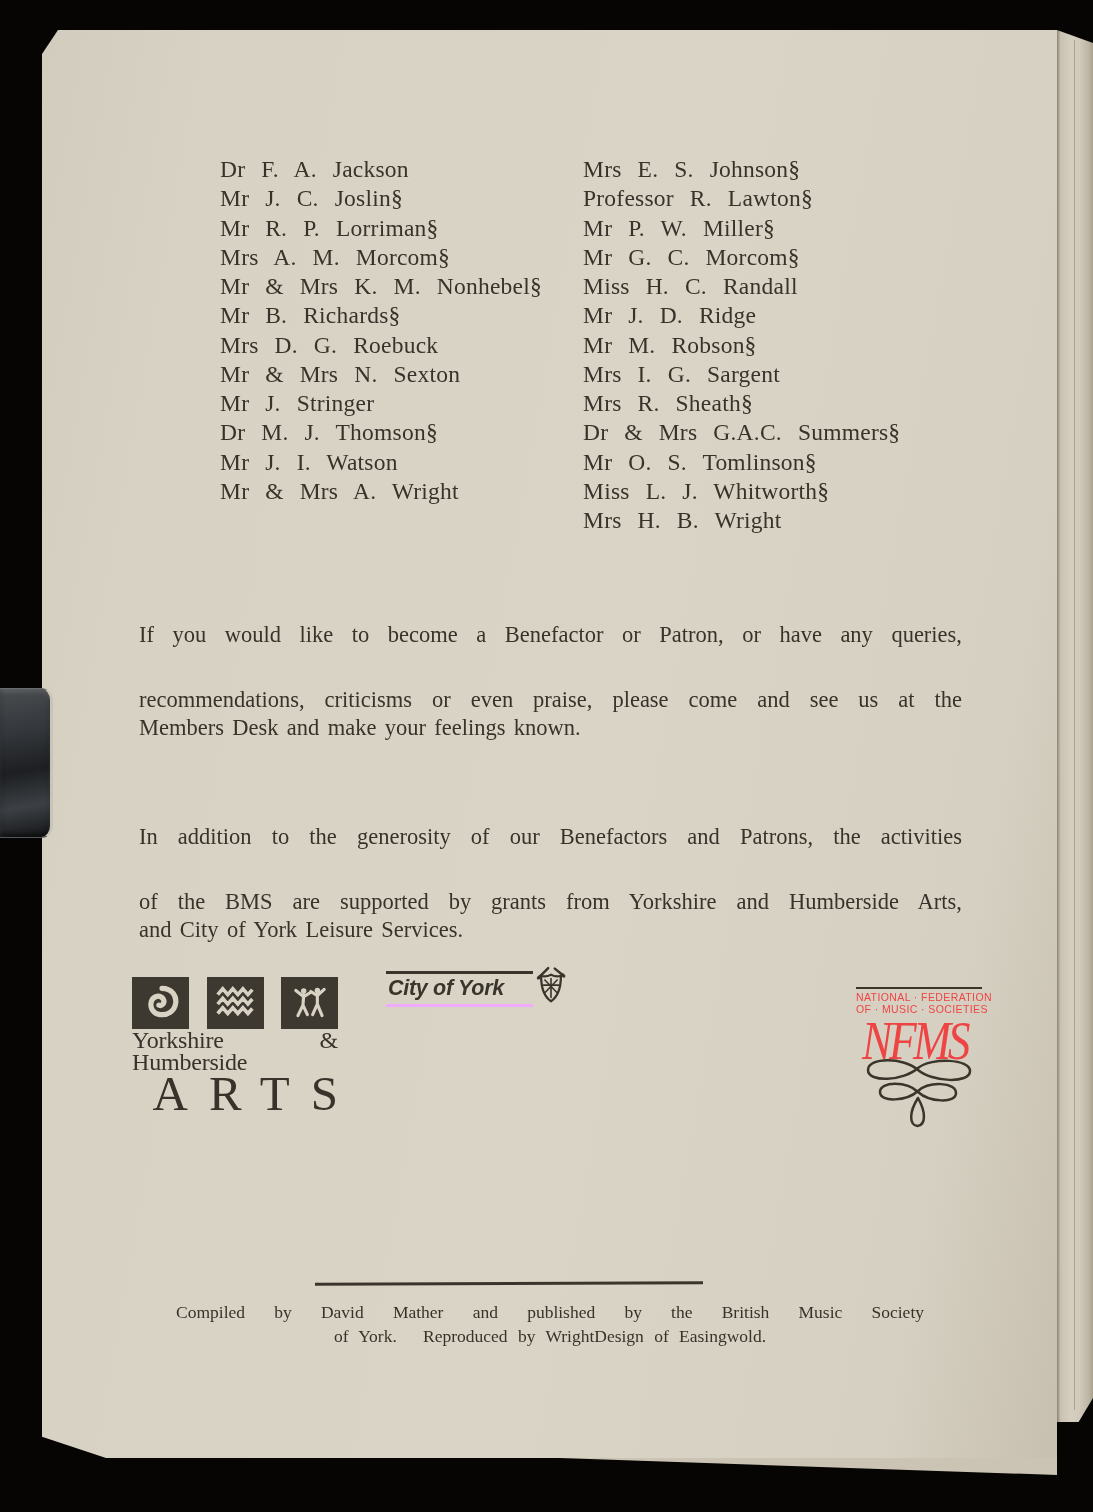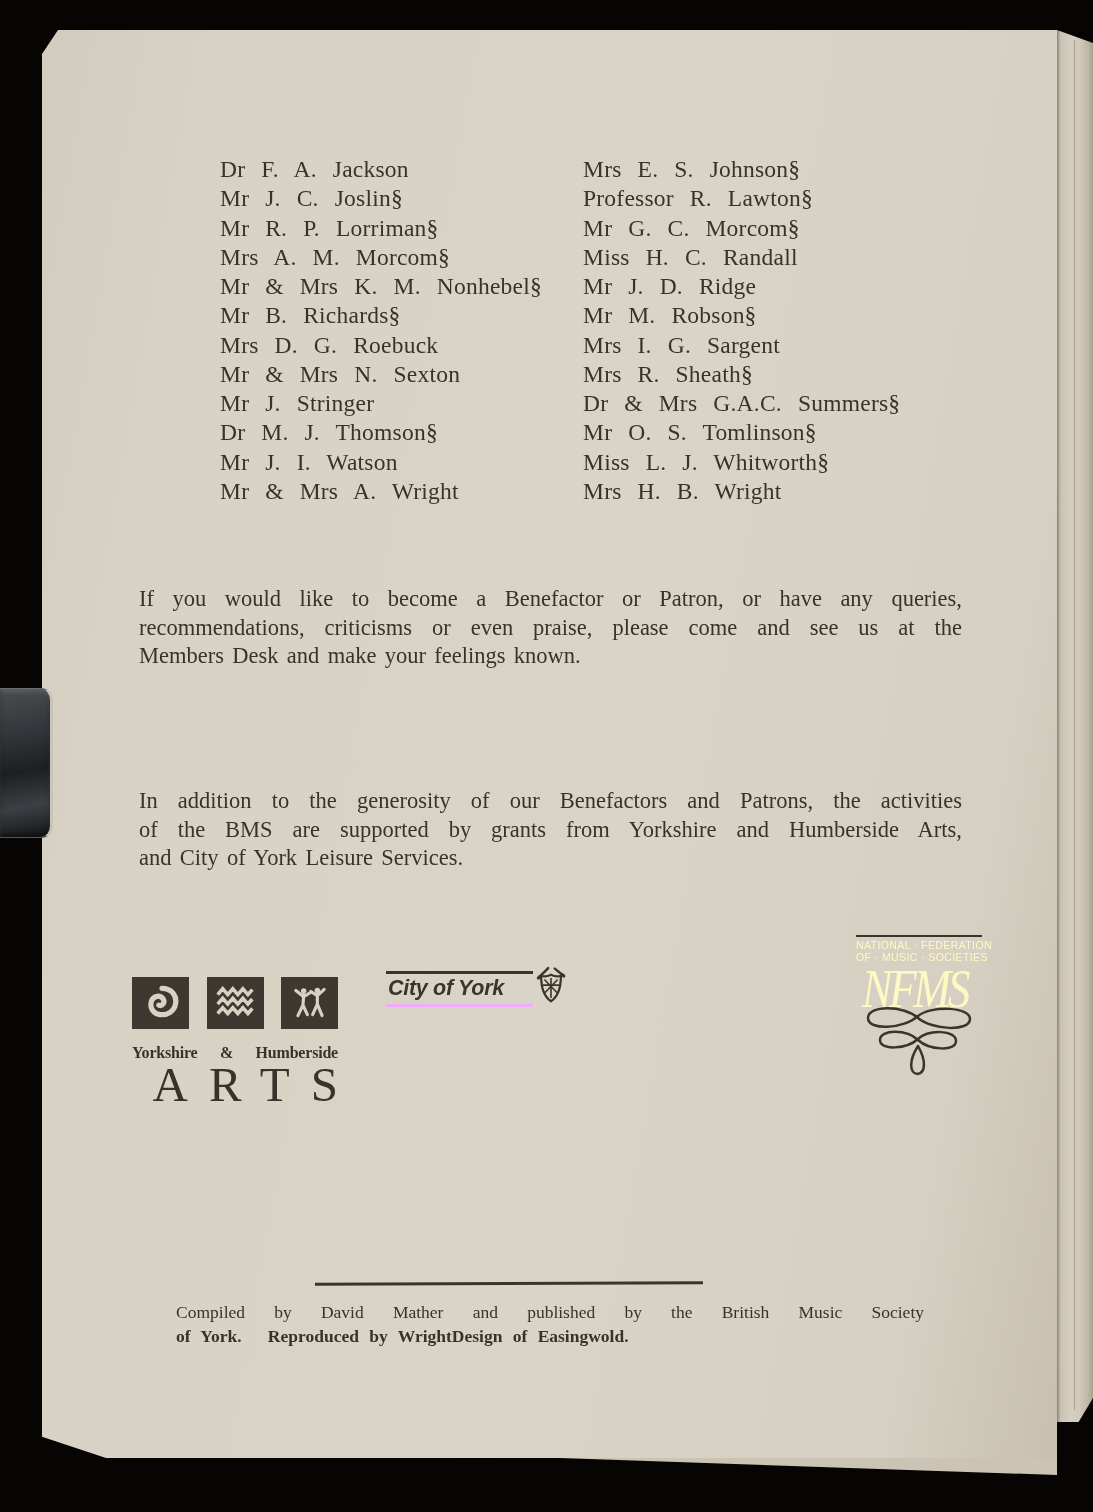--- a/index.html
+++ b/index.html
@@ -31,59 +31,59 @@
         box-shadow:inset 0 3px 4px rgba(255,255,255,.12), inset 0 -3px 5px rgba(0,0,0,.5);}
 
   
   .names-col{position:absolute;white-space:nowrap;font-size:23.5px;line-height:29.25px;
         word-spacing:.42em;letter-spacing:.01em;}
   .names-left{left:220px;top:155px;}
   .names-right{left:583px;top:155px;}
 
   
   .para{position:absolute;left:139px;width:823px;font-size:22.5px;line-height:28.7px;word-spacing:.12em;}
-  .para .jl{text-align:justify;text-align-last:justify;}
+  .para .jl{text-align:justify;text-align-last:justify;margin-top:36px;}
   .para .ll{text-align:left;}
   .para1{top:585px;}
   .para2{top:787px;}
 
   
   .yha{position:absolute;left:132px;top:977px;width:206px;}
   .yha-squares{display:flex;justify-content:space-between;height:52px;}
   .yha-sq{width:57px;height:52px;background:#3e3930;display:flex;align-items:center;justify-content:center;}
-  .yha-name{margin-top:13px;font-size:16px;font-weight:bold;letter-spacing:-.2px;
+  .yha-name{margin-top:0;font-size:24px;font-weight:normal;letter-spacing:-.2px;
         text-align:justify;text-align-last:justify;line-height:22px;}
   .yha-arts{margin-top:1px;font-size:49px;line-height:40px;text-align:right;
         letter-spacing:.43em;margin-right:-.43em;}
 
   
   .york{position:absolute;left:386px;top:971px;width:368px;display:flex;align-items:stretch;
         font-family:"Liberation Sans",sans-serif;font-style:italic;font-weight:bold;
         font-size:21.5px;letter-spacing:-.3px;color:#3a352b;}
   .york-part{border-top:3px solid #3a352b;border-bottom:3px solid #f0abfc;
         padding:2px 2px 3px 2px;white-space:nowrap;display:flex;align-items:flex-end;}
   .york-left-part{width:143px;}
   .york-right-part{flex:1;}
   .york-crest{width:34px;display:flex;align-items:center;justify-content:center;margin:-6px 1px -4px 1px;}
 
   
-  .nfms{position:absolute;left:848px;top:935px;width:158px;color:#fef9c3;}
+  .nfms{position:absolute;left:848px;top:987px;width:158px;color:#ef4444;}
   .nfms-caps{border-top:2px solid #3a342b;padding-top:2px;width:126px;margin:0 0 0 8px;
         font-family:"Liberation Sans",sans-serif;font-size:10.5px;line-height:12px;
         letter-spacing:.4px;text-align:center;white-space:nowrap;}
   .nfms-acronym{font-style:italic;font-size:54px;line-height:44px;letter-spacing:-4px;
         transform:scaleX(.84);transform-origin:left;margin:4px 0 0 14px;}
   .nfms-flourish{display:block;margin:-8px 0 0 6px;}
 
   
   .footer-rule{position:absolute;left:315px;top:1282px;width:388px;height:3px;background:#3a352b;
         transform:rotate(-.2deg);}
   .footer{position:absolute;left:176px;top:1301px;width:748px;font-size:17.5px;line-height:23.8px;}
   .footer-l1{text-align:justify;text-align-last:justify;word-spacing:.1em;}
-  .footer-l2{text-align:left;word-spacing:.34em;font-weight:bold;}
+  .footer-l2{text-align:center;word-spacing:.34em;}
 
   svg{display:block;}
 </style>
 </head>
 <body>
 
 <div id="canvas">
 
   <div class="page"></div>
 
@@ -97,20 +97,21 @@
     <div>Mrs D. G. Roebuck</div>
     <div>Mr &amp; Mrs N. Sexton</div>
     <div>Mr J. Stringer</div>
     <div>Dr M. J. Thomson§</div>
     <div>Mr J. I. Watson</div>
     <div>Mr &amp; Mrs A. Wright</div>
   </div>
   <div class="names-col names-right">
     <div>Mrs E. S. Johnson§</div>
     <div>Professor R. Lawton§</div>
+    <div>Mr P. W. Miller§</div>
     <div>Mr G. C. Morcom§</div>
     <div>Miss H. C. Randall</div>
     <div>Mr J. D. Ridge</div>
     <div>Mr M. Robson§</div>
     <div>Mrs I. G. Sargent</div>
     <div>Mrs R. Sheath§</div>
     <div>Dr &amp; Mrs G.A.C. Summers§</div>
     <div>Mr O. S. Tomlinson§</div>
     <div>Miss L. J. Whitworth§</div>
     <div>Mrs H. B. Wright</div>

